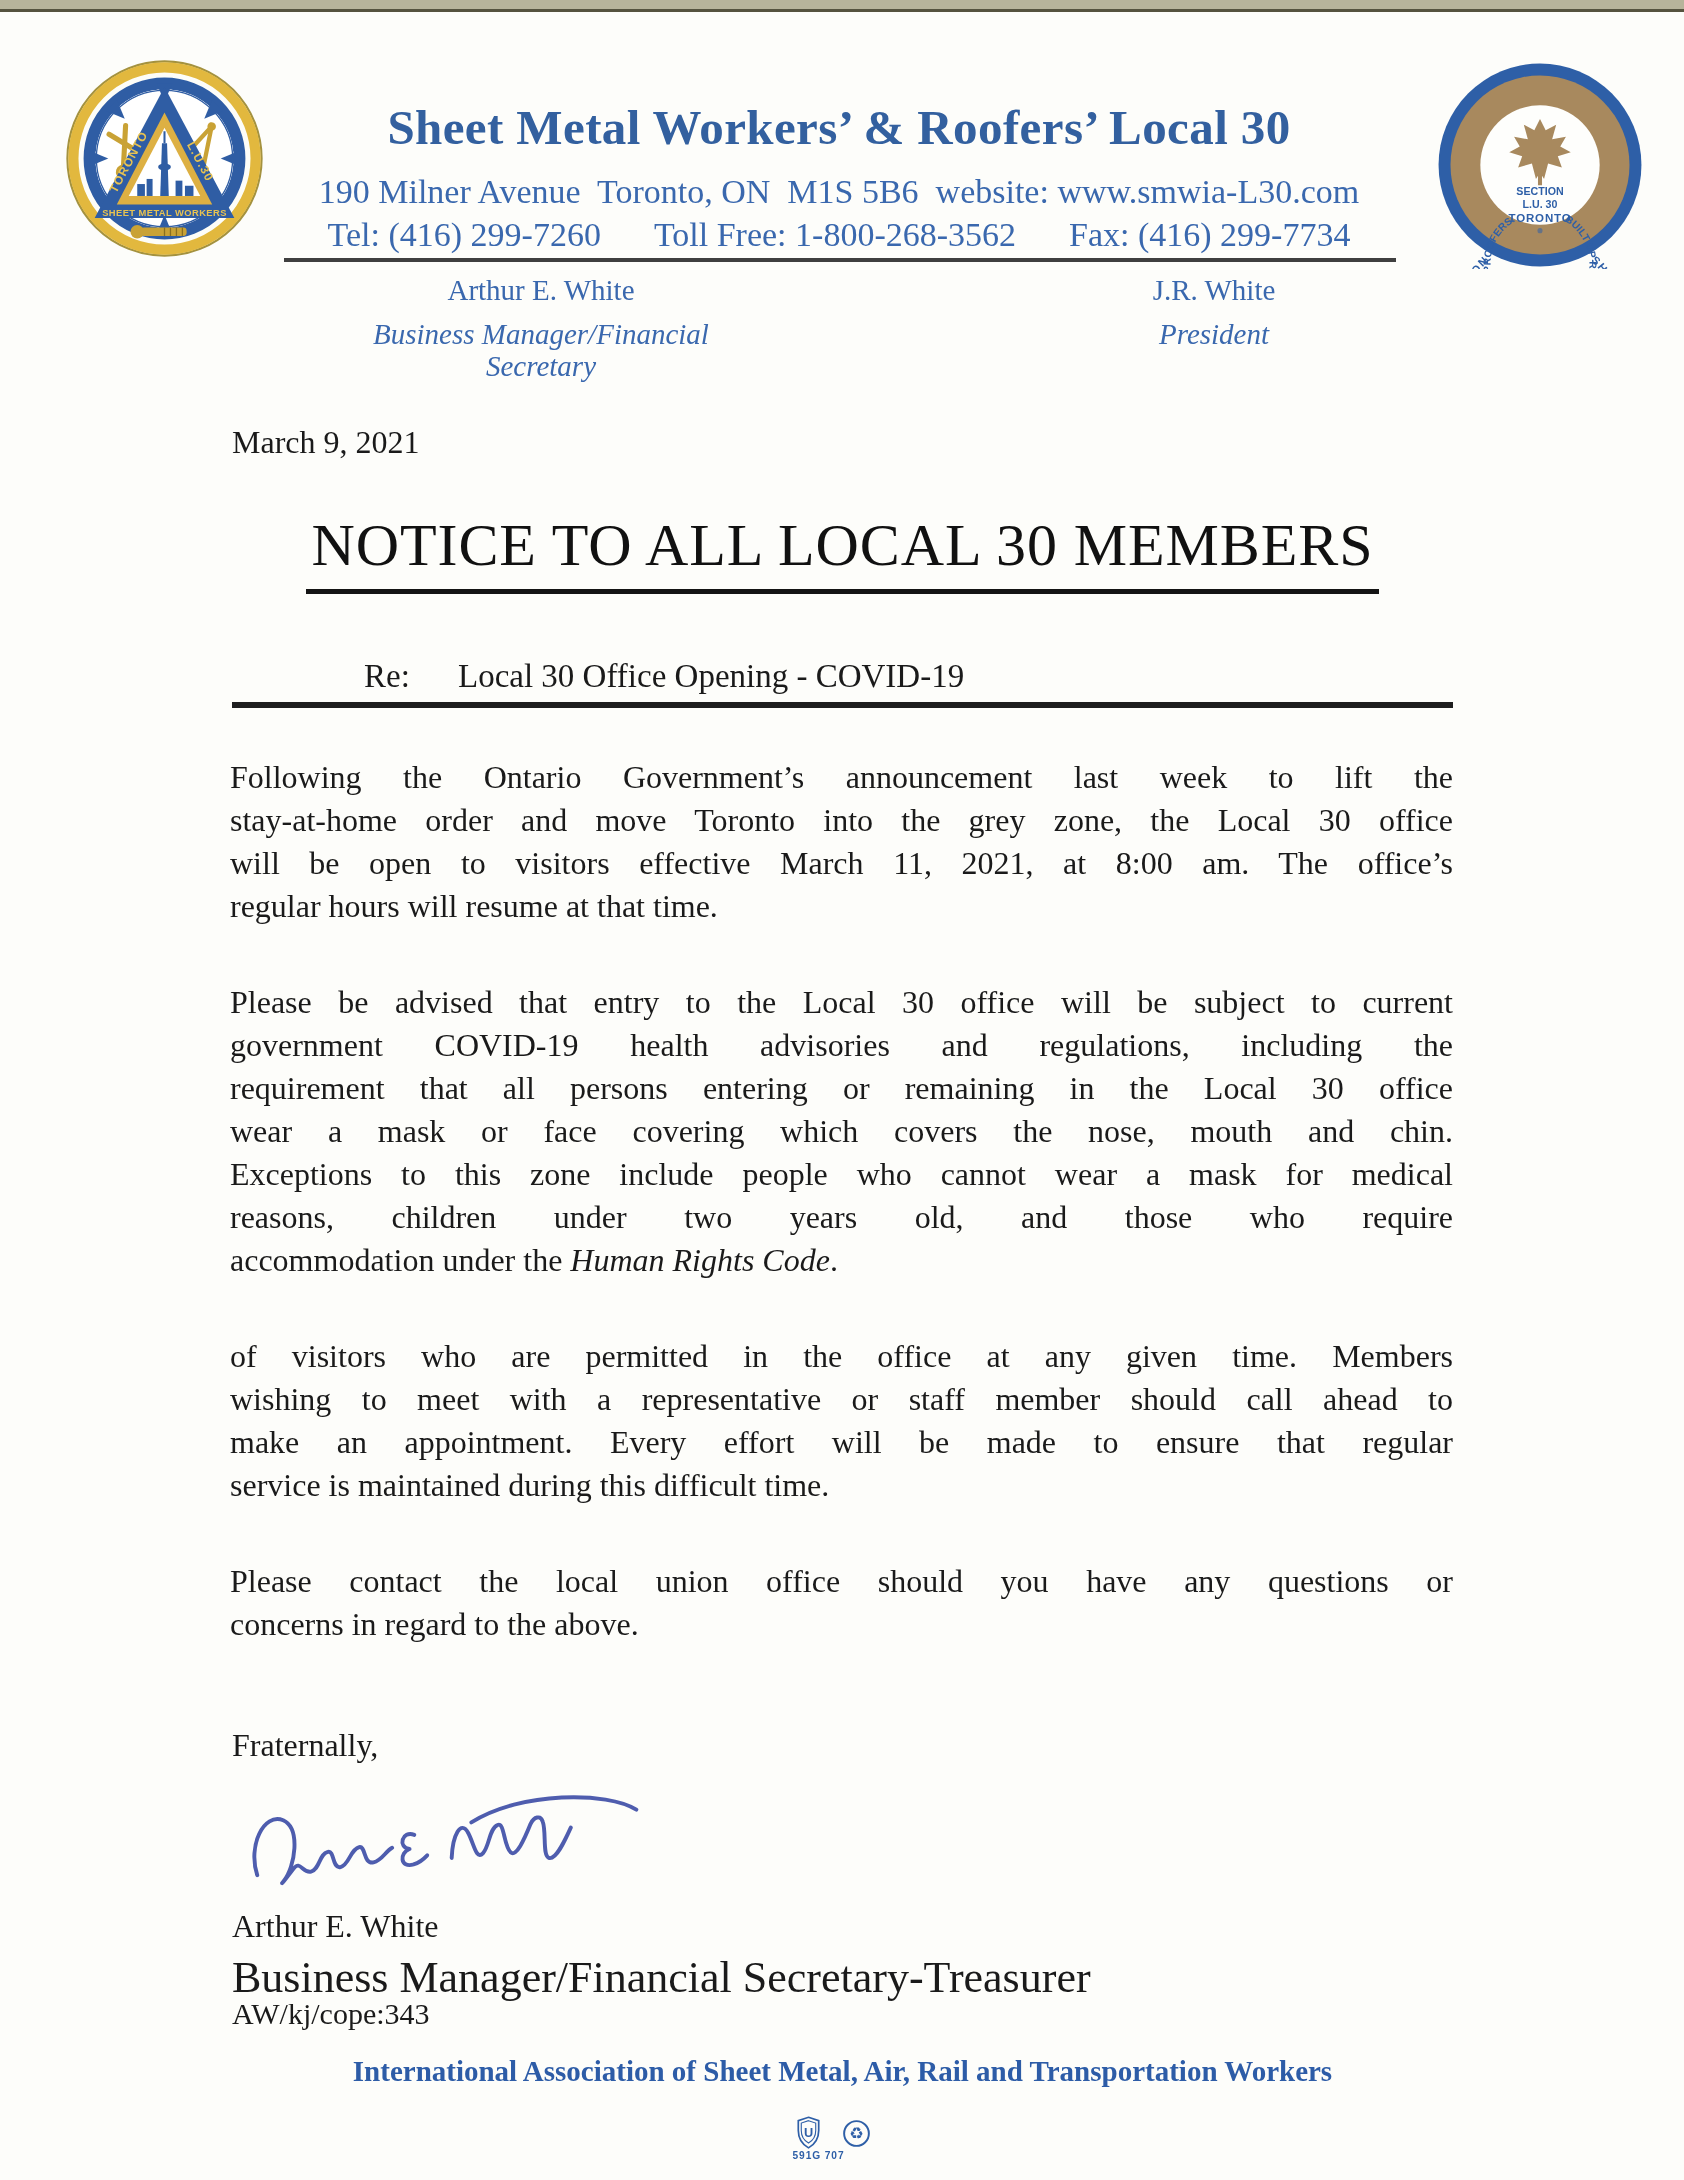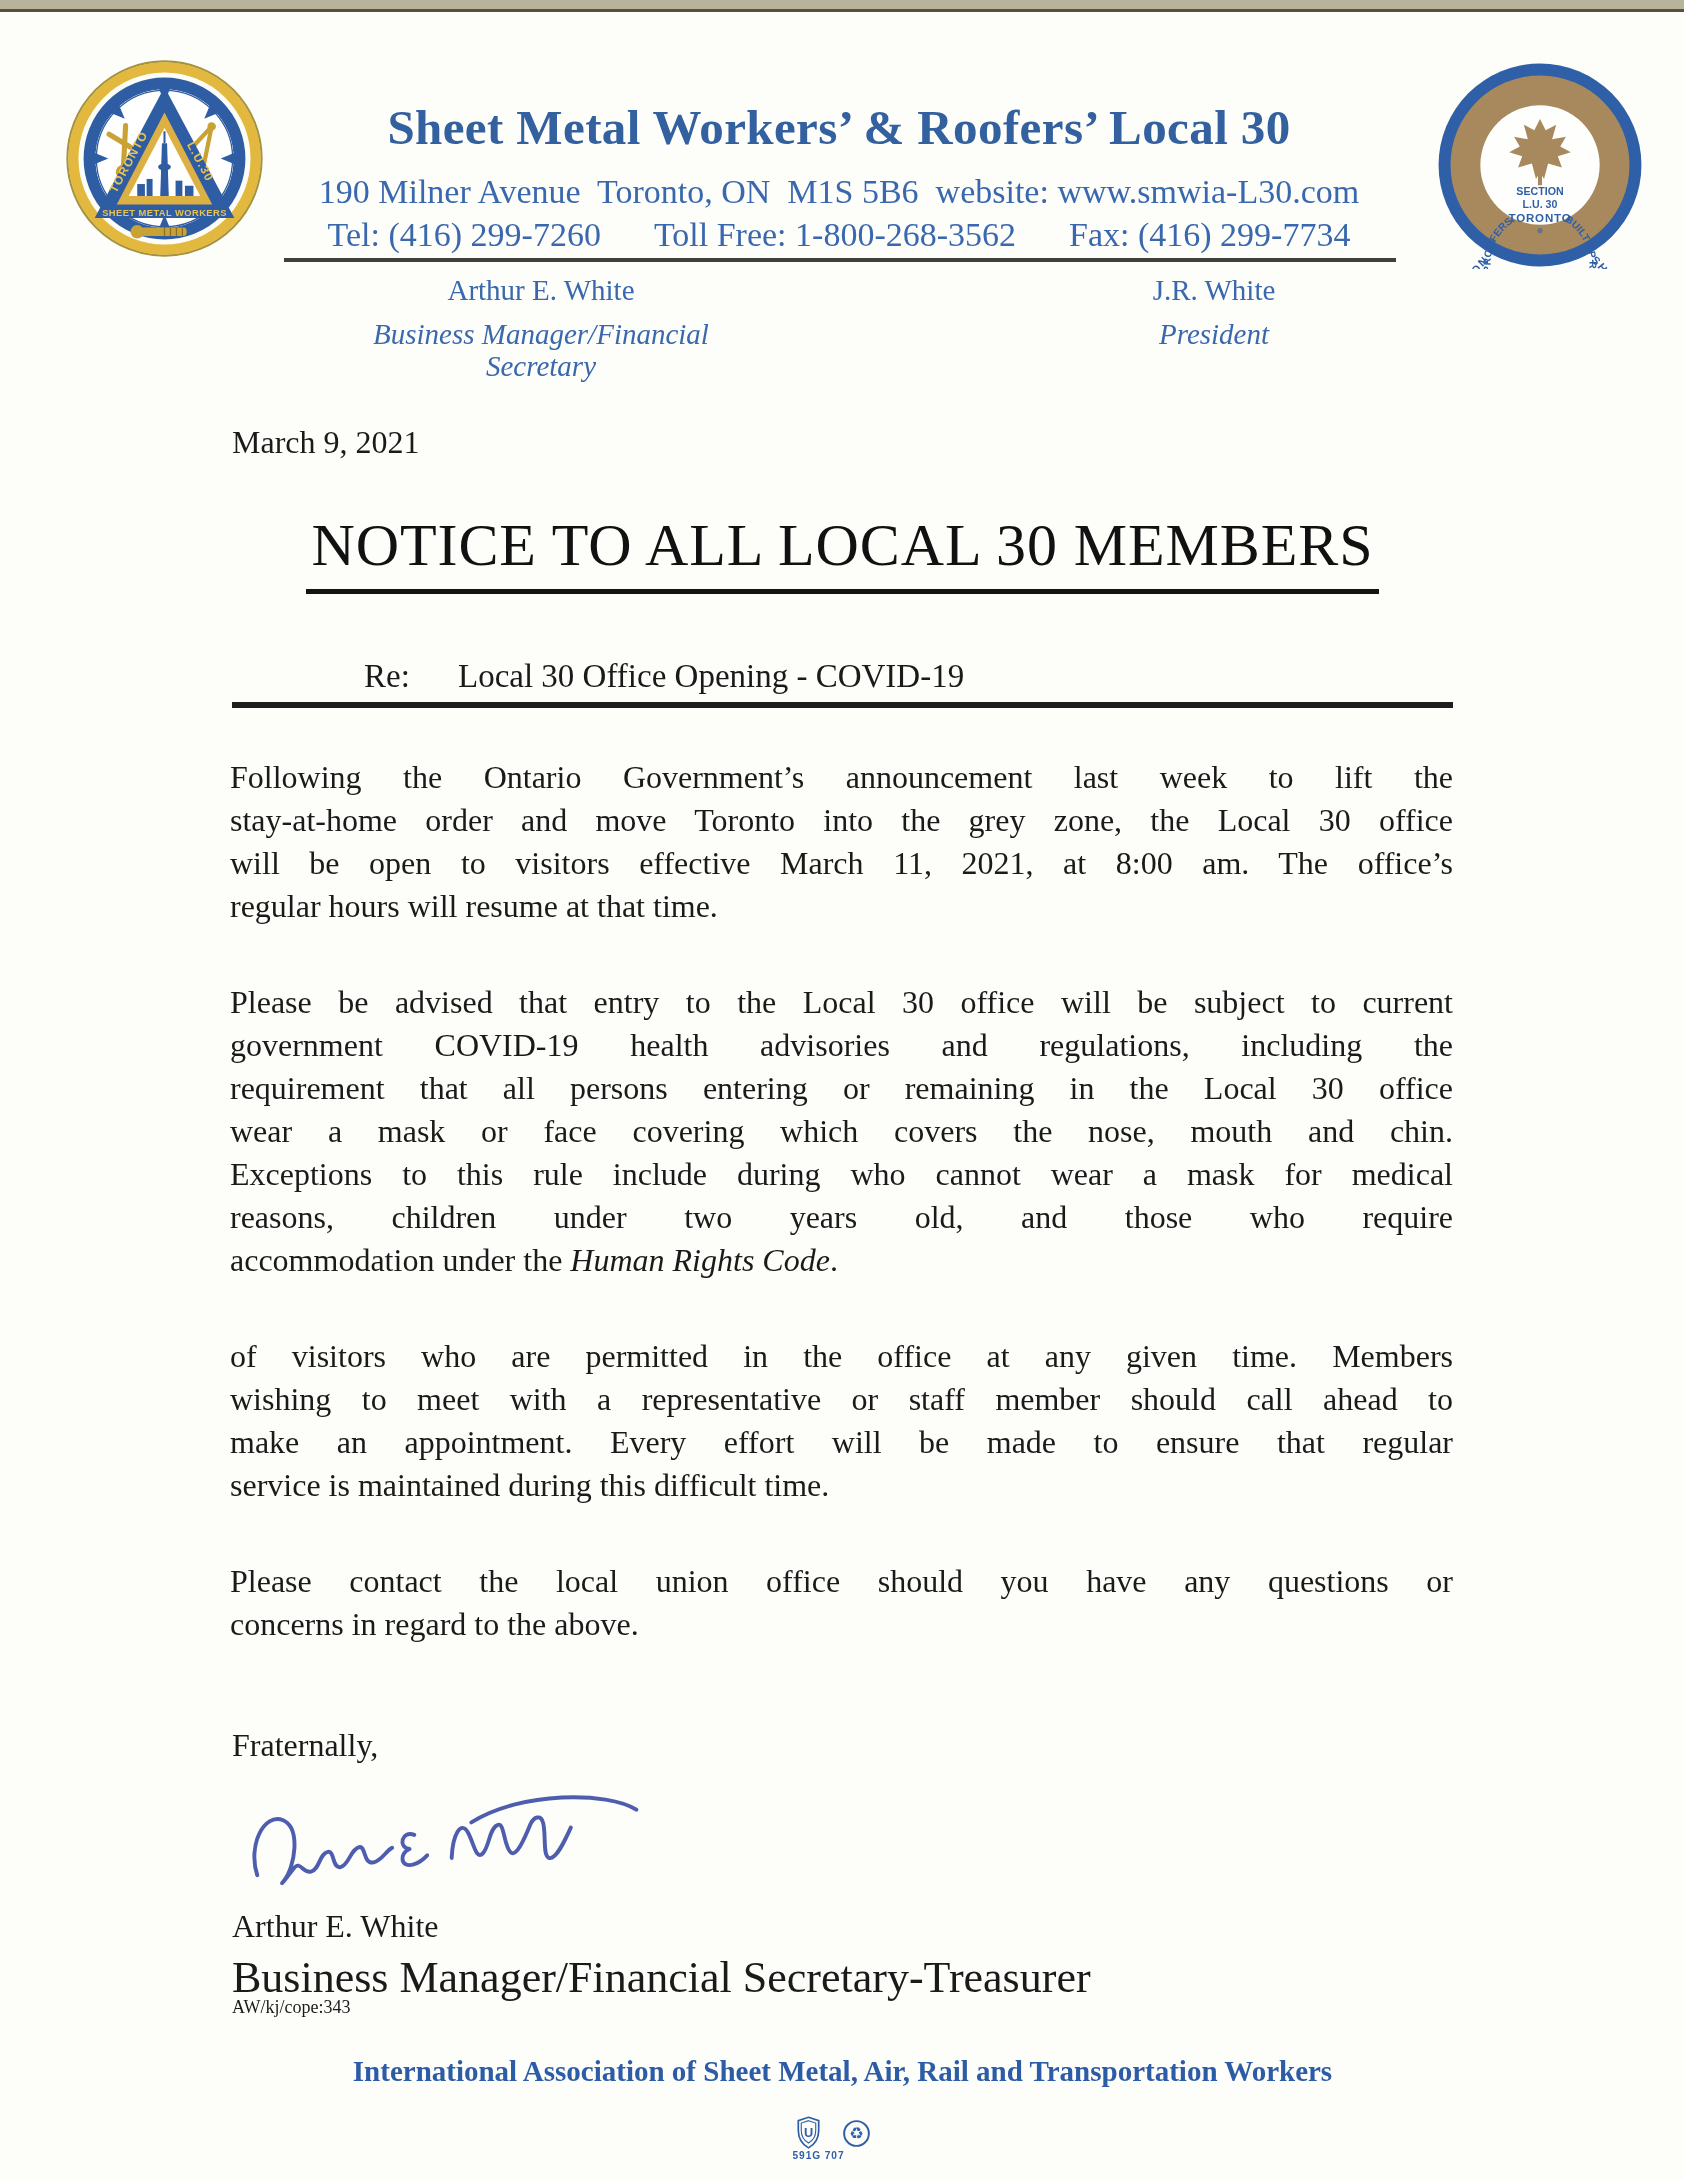--- a/index.html
+++ b/index.html
@@ -31,21 +31,21 @@
   .re-label{display:inline-block;width:94px;}
   .re-rule{position:absolute;left:232px;top:702px;width:1221px;height:6px;background:#1e1e1e;}
   .paras{position:absolute;left:230px;top:756px;width:1223px;font-size:32px;}
   .para{margin:0 0 53px 0;}
   .line{line-height:43px;text-align:justify;text-align-last:justify;}
   .line.last{text-align:left;text-align-last:left;}
   .closing{position:absolute;left:232px;top:1727px;font-size:32px;}
   .signature{position:absolute;left:244px;top:1782px;width:409px;height:119px;transform:rotate(-2deg);}
   .signer-name{position:absolute;left:232px;top:1908px;font-size:32px;}
   .signer-title{position:absolute;left:232px;top:1952px;font-size:44px;}
-  .sign-ref{position:absolute;left:232px;top:1997px;font-size:18px;}
+  .sign-ref{position:absolute;left:232px;top:1997px;font-size:30px;}
   
   .assoc{position:absolute;left:0;top:2055px;width:100%;text-align:center;
          font-size:29px;font-weight:bold;color:#2d5ca7;}
   .bugs{position:absolute;left:797px;top:2116px;display:flex;gap:22px;align-items:flex-start;}
   .bug-code{position:absolute;left:782px;top:2150px;width:73px;text-align:center;font-family:"Liberation Sans",sans-serif;
             font-size:10.2px;font-weight:bold;color:#2e5fa7;letter-spacing:0.9px;}
   .seal-sans{font-family:"Liberation Sans","DejaVu Sans",sans-serif;}
 </style>
 </head>
 <body>
@@ -171,21 +171,21 @@
         <div class="line">Following the Ontario Government’s announcement last week to lift the</div>
         <div class="line">stay-at-home order and move Toronto into the grey zone, the Local 30 office</div>
         <div class="line">will be open to visitors effective March 11, 2021, at 8:00 am.  The office’s</div>
         <div class="line last">regular hours will resume at that time.</div>
       </div>
       <div class="para">
         <div class="line">Please be advised that entry to the Local 30 office will be subject to current</div>
         <div class="line">government COVID-19 health advisories and regulations, including the</div>
         <div class="line">requirement that all persons entering or remaining in the Local 30 office</div>
         <div class="line">wear a mask or face covering which covers the nose, mouth and chin.</div>
-        <div class="line">Exceptions to this rule include during who cannot wear a mask for medical</div>
+        <div class="line">Exceptions to this zone include people who cannot wear a mask for medical</div>
         <div class="line">reasons, children under two years old, and those who require</div>
         <div class="line last"><span>accommodation under the </span><span style="font-style: italic;">Human Rights Code</span><span>.</span></div>
       </div>
       <div class="para">
         <div class="line">of visitors who are permitted in the office at any given time.  Members</div>
         <div class="line">wishing to meet with a representative or staff member should call ahead to</div>
         <div class="line">make an appointment.  Every effort will be made to ensure that regular</div>
         <div class="line last">service is maintained during this difficult time.</div>
       </div>
       <div class="para">

